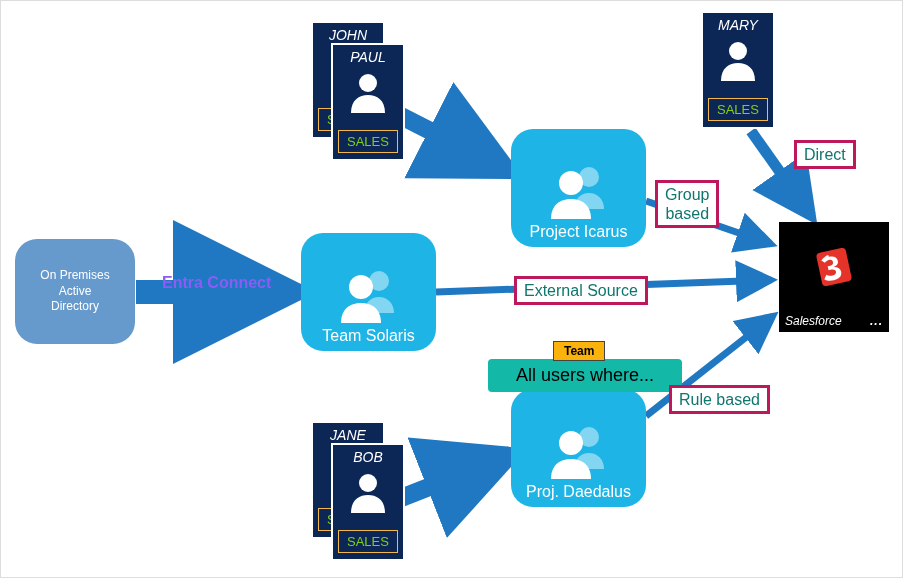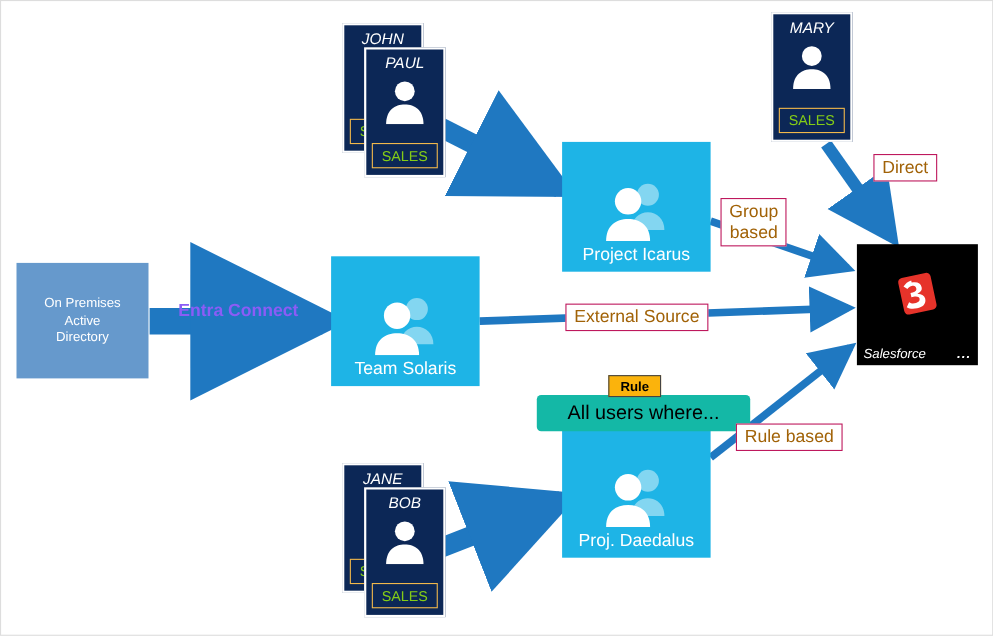--- a/index.html
+++ b/index.html
@@ -13,20 +13,21 @@
     overflow: hidden;
     border: 1px solid #ddd;
   }
   .node {
     position: absolute;
     text-align: center;
     display: flex;
     flex-direction: column;
     align-items: center;
     justify-content: center;
+    border-radius: 22px;
   }
   .onprem {
     background: #6699cc;
     color: #fff;
     width: 120px;
     height: 105px;
     font-size: 12px;
     line-height: 1.3;
   }
   .group {
@@ -78,25 +79,25 @@
   .rulebox {
     position: absolute;
     background: #14b8a6;
     font-size: 18px;
     padding: 6px 28px;
     border-radius: 4px;
   }
   .label-box {
     position: absolute;
     background: #fff;
-    border: 1px solid #be185d;
+    border: 3px solid #be185d;
     font-size: 16px;
     padding: 2px 7px;
     text-align: center;
-    color: #a16207;
+    color: #0f766e;
     line-height: 1.2;
   }
   .sf-tile {
     position: absolute;
     width: 110px;
     height: 110px;
     background: #000;
     display: flex;
     flex-direction: column;
     color: #fff;
@@ -167,21 +168,21 @@
   <svg width="72" height="56" viewBox="0 0 72 56">
     <circle cx="46" cy="14" r="10" fill="#fff" opacity="0.45"></circle>
     <path d="M31 46c0-10 7-16 15-16s15 6 15 16" fill="#fff" opacity="0.45"></path>
     <circle cx="28" cy="20" r="12" fill="#fff"></circle>
     <path d="M8 56c0-14 9-20 20-20s20 6 20 20" fill="#fff"></path>
   </svg>
   <span>Proj. Daedalus</span>
 </div>
 
 <div class="rulebox" style="left:487px; top:358px;">All users where...</div>
-<div class="ruletag" style="left:552px; top:340px;">Rule</div>
+<div class="ruletag" style="left:552px; top:340px;">Team</div>
 
 <div class="user-stack" style="left:310px; top:20px; width:100px; height:140px;">
   <div class="user-card" style="left:0; top:0;">
     <div class="name">JOHN</div>
     <svg width="44" height="44" viewBox="0 0 44 44">
       <circle cx="22" cy="14" r="9" fill="#fff"></circle>
         <path d="M5 44c0-13 8-18 17-18s17 5 17 18" fill="#fff"></path>
     </svg>
     <div class="dept">SALES</div>
   </div>

